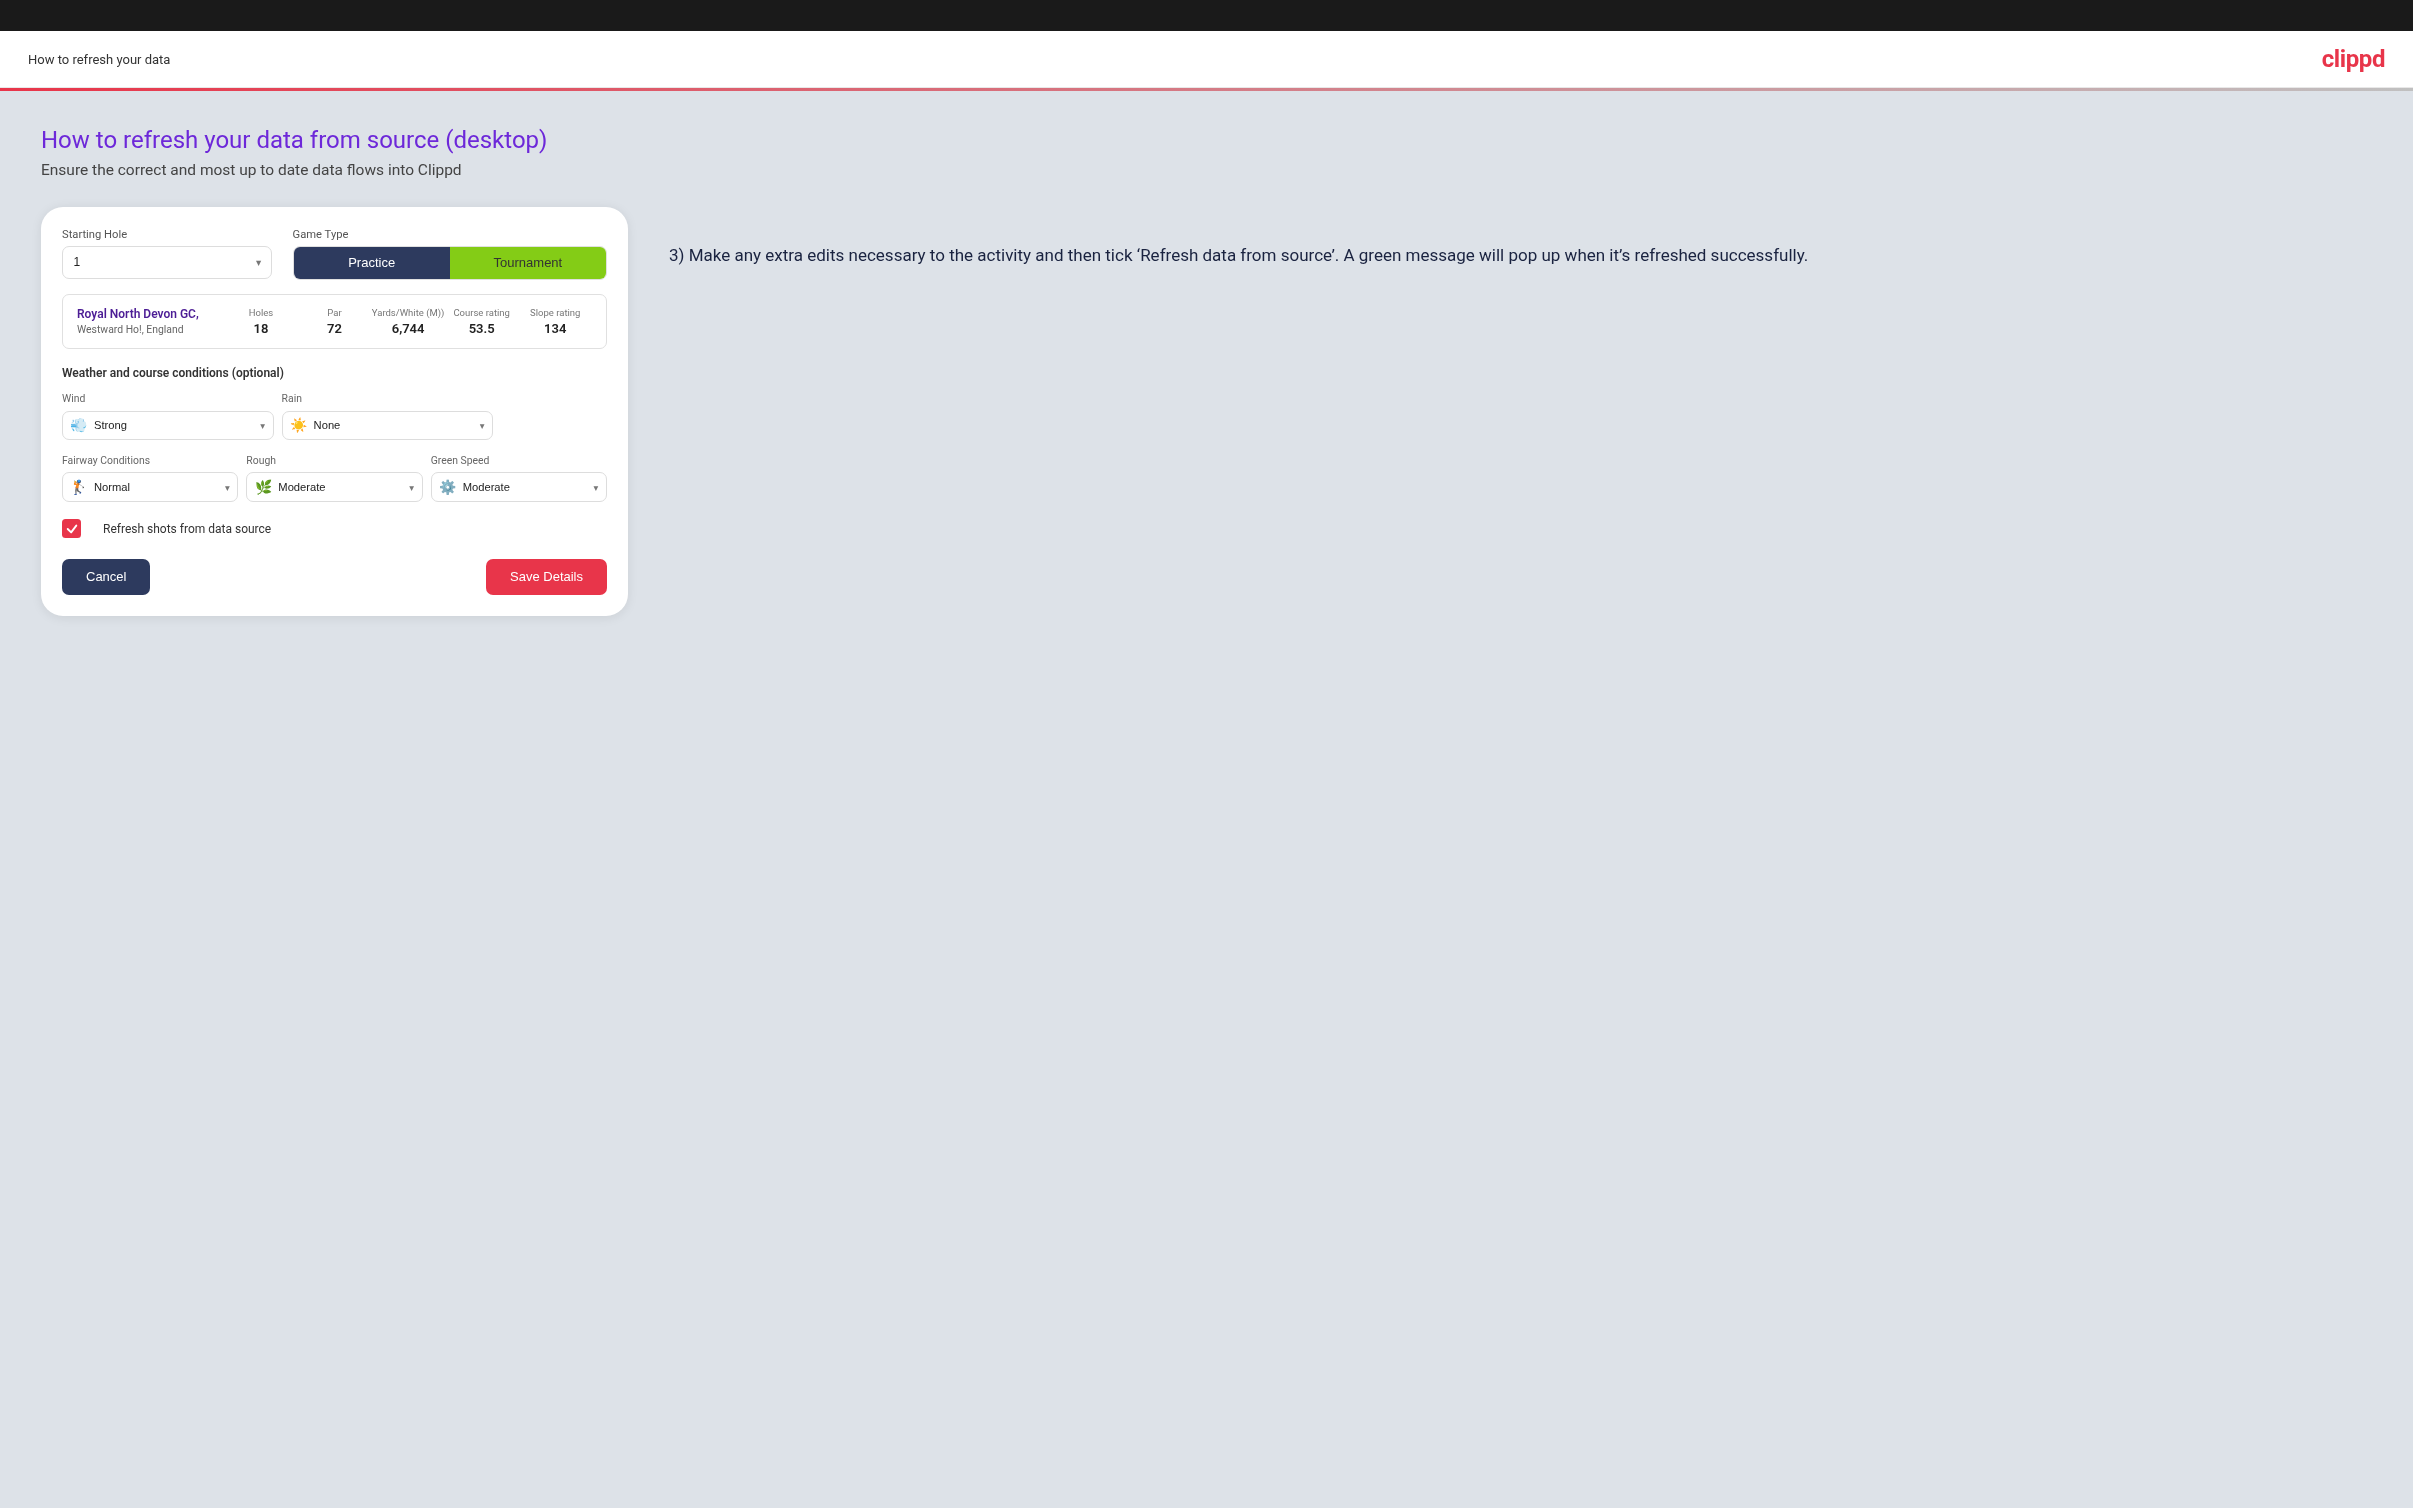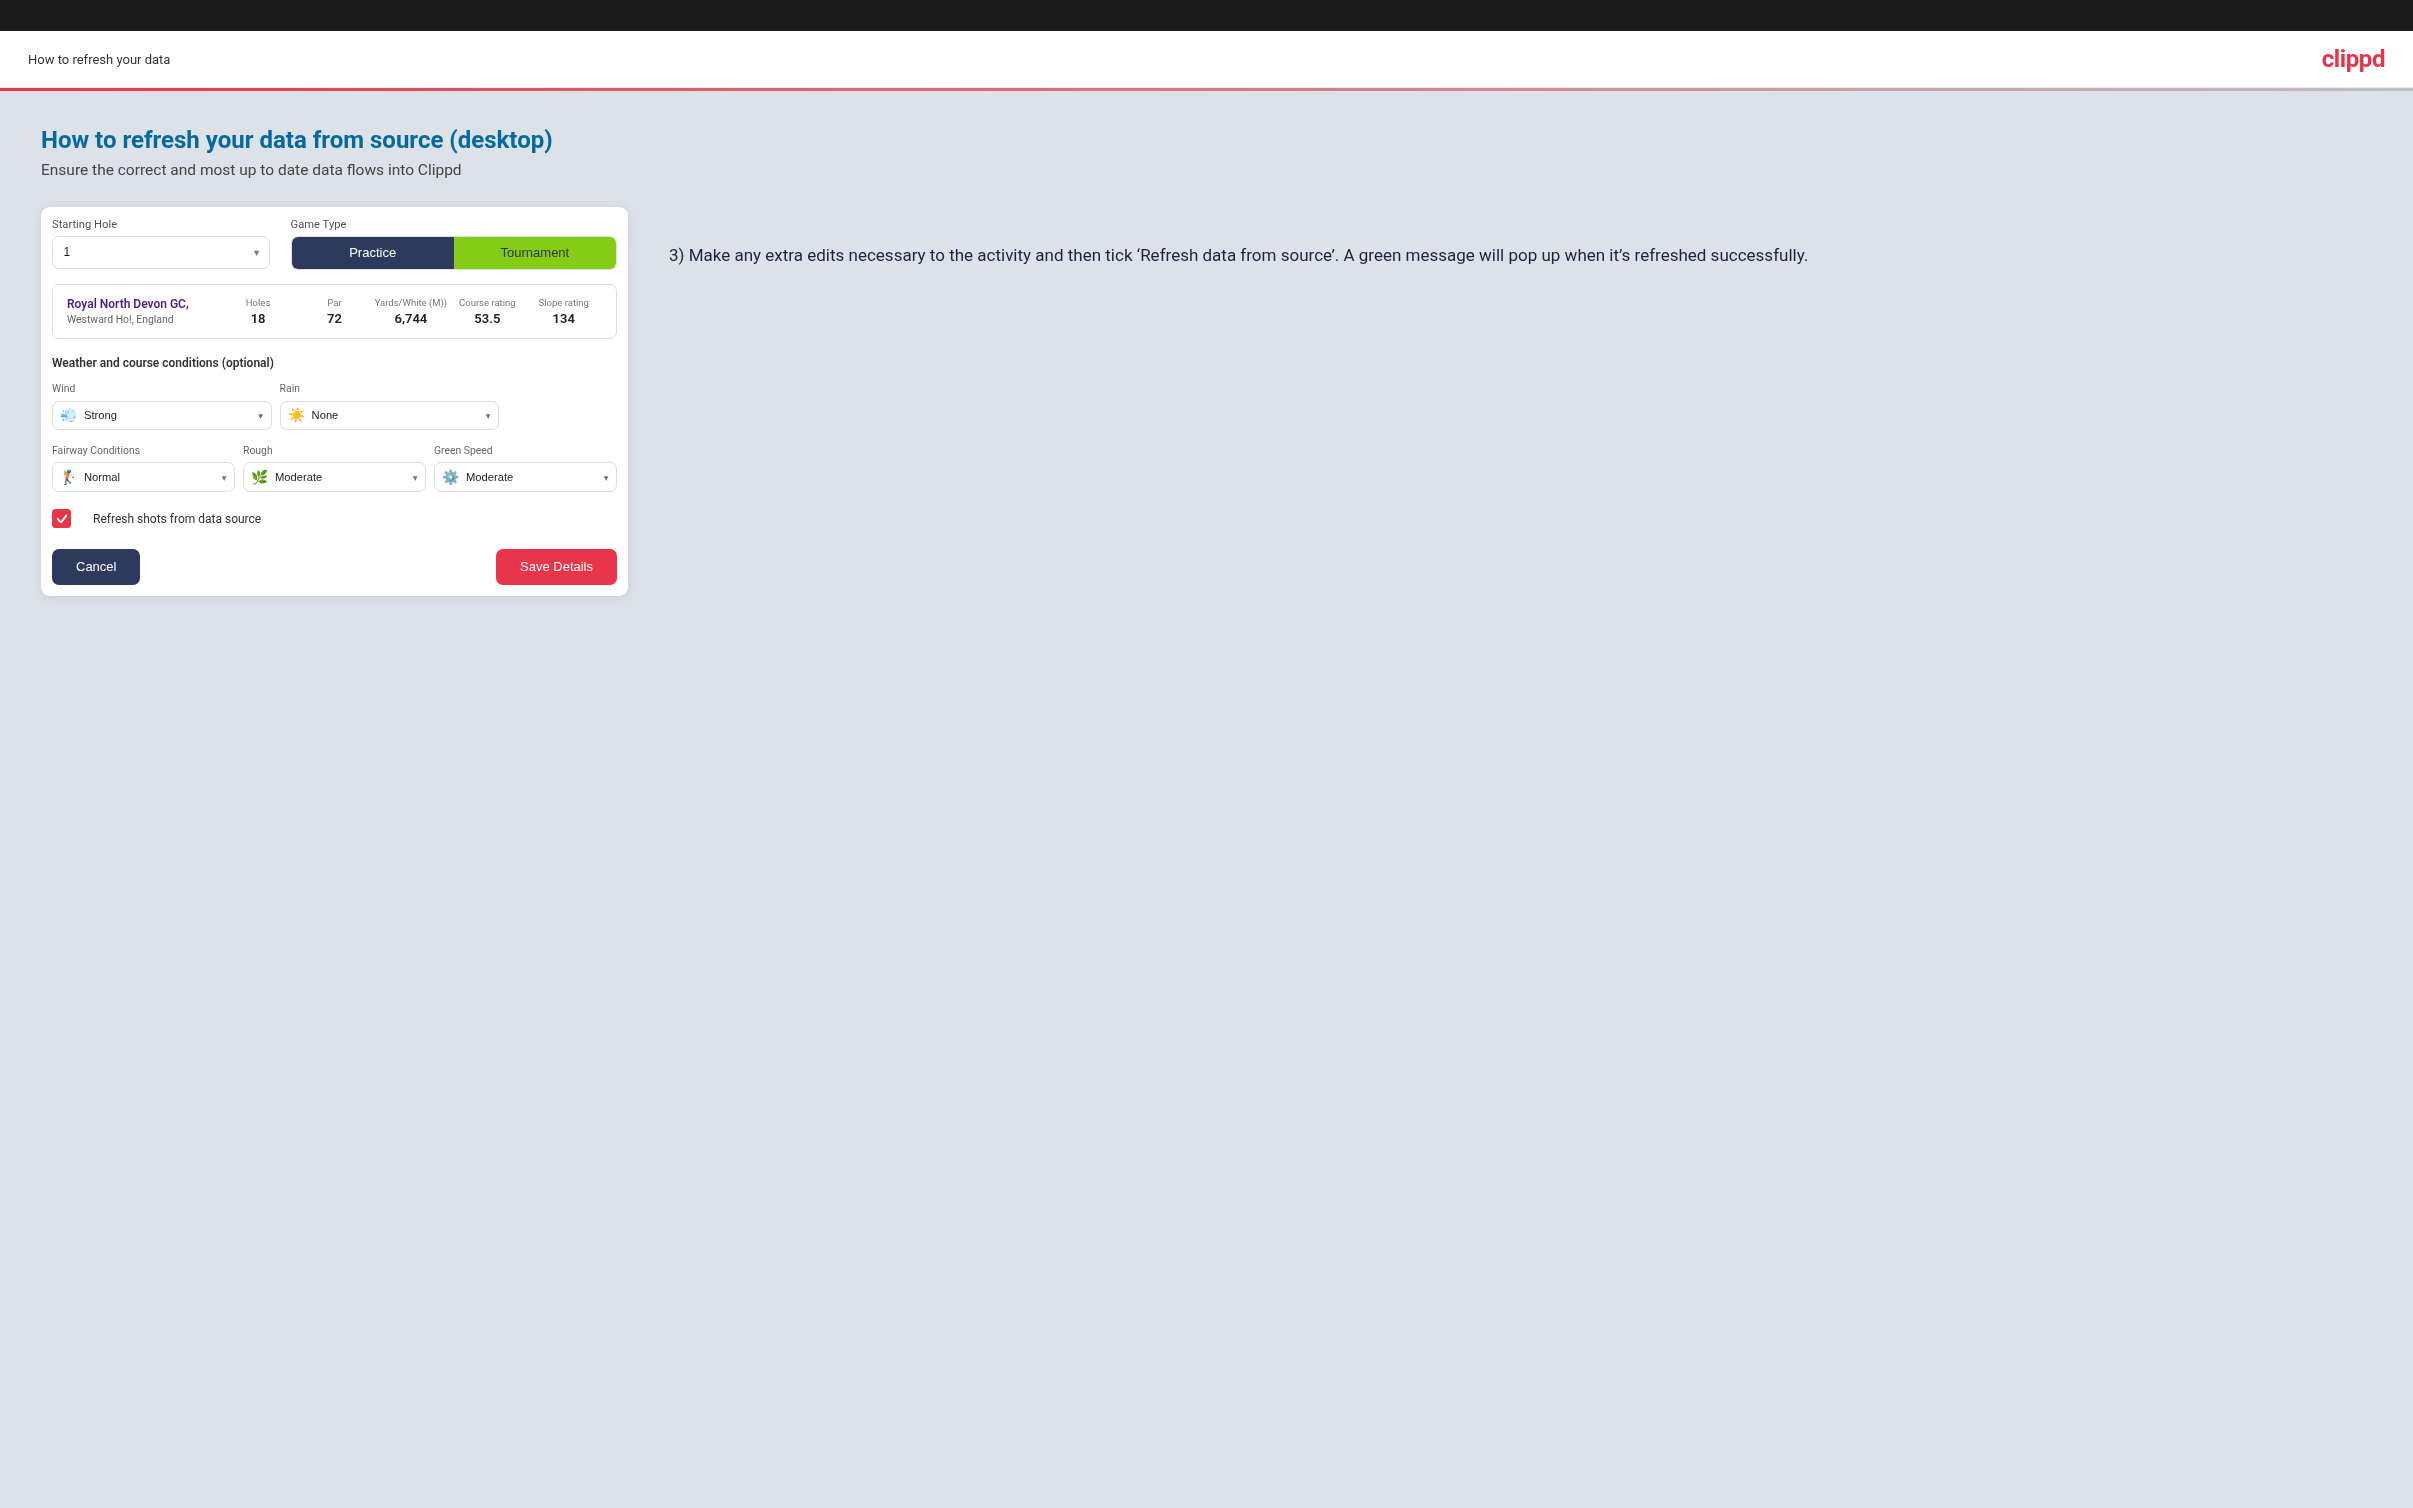--- a/index.html
+++ b/index.html
@@ -41,41 +41,41 @@
     }
 
     .main-content {
       background: #dde2e8;
       padding: 35px 41px;
       min-height: calc(100vh - 86px);
     }
 
     .page-heading {
       font-size: 24px;
-      font-weight: 700;
-      color: #0369a1;
+      font-weight: 400;
+      color: #6d28d9;
       margin-bottom: 7px;
     }
 
     .page-subtitle {
       font-size: 15.5px;
       color: #444;
       margin-bottom: 28px;
     }
 
     .content-row {
       display: flex;
       gap: 41px;
       align-items: flex-start;
     }
 
     .form-card {
       background: #fff;
-      border-radius: 9px;
-      padding: 11px;
+      border-radius: 22px;
+      padding: 21px;
       width: 587px;
       flex-shrink: 0;
       box-shadow: 0 1.7px 10.4px rgba(0,0,0,0.08);
     }
 
     .form-row {
       display: flex;
       gap: 21px;
       margin-bottom: 14px;
     }

